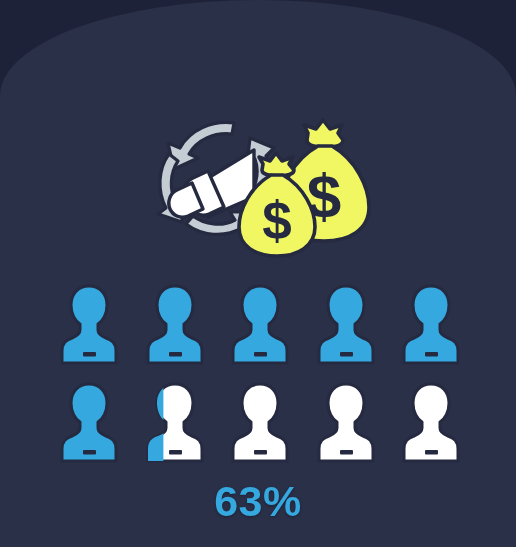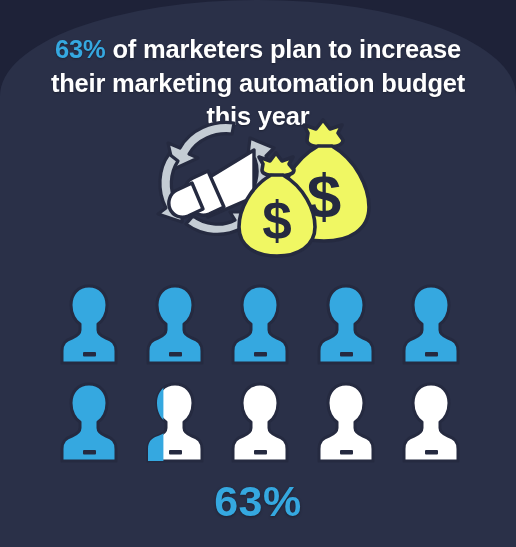--- a/index.html
+++ b/index.html
@@ -99,23 +99,20 @@
     color: #35a8e0;
     text-shadow: 0 1px 3px rgba(0,0,0,0.35);
   }
 </style>
 </head>
 <body>
 
 <div id="infographic-card">
   <div class="card-body"></div>
 
-  <div id="headline">
-    <span class="accent">63%</span><span> of marketers plan to increase their marketing automation budget this year</span>
-  </div>
 
   <div id="illustration">
     <svg width="236" height="160" viewBox="0 0 236 160" xmlns="http://www.w3.org/2000/svg">
       <g fill="#c4ccd4" stroke="#252a40" stroke-width="3.2" stroke-linejoin="round">
         <path d="M34 36 C44 18, 66 8, 88 11 L86 22 C68 20, 51 28, 43 42 L52 46 L28 57 L22 31 Z"></path>
         <path d="M120 44 C126 62, 121 84, 106 97 L98 89 C110 78, 114 61, 109 47 L101 52 L104 26 L128 36 Z"></path>
         <path d="M96 116 C78 126, 56 124, 40 112 L47 104 C59 113, 76 115, 89 108 L84 100 L110 100 L102 124 Z"></path>
         <path d="M20 96 C11 79, 12 57, 23 42 L32 49 C24 61, 23 78, 30 90 L37 84 L36 110 L12 102 Z"></path>
       </g>
       <g stroke="#252a40" stroke-width="3.4" stroke-linejoin="round" stroke-linecap="round">

